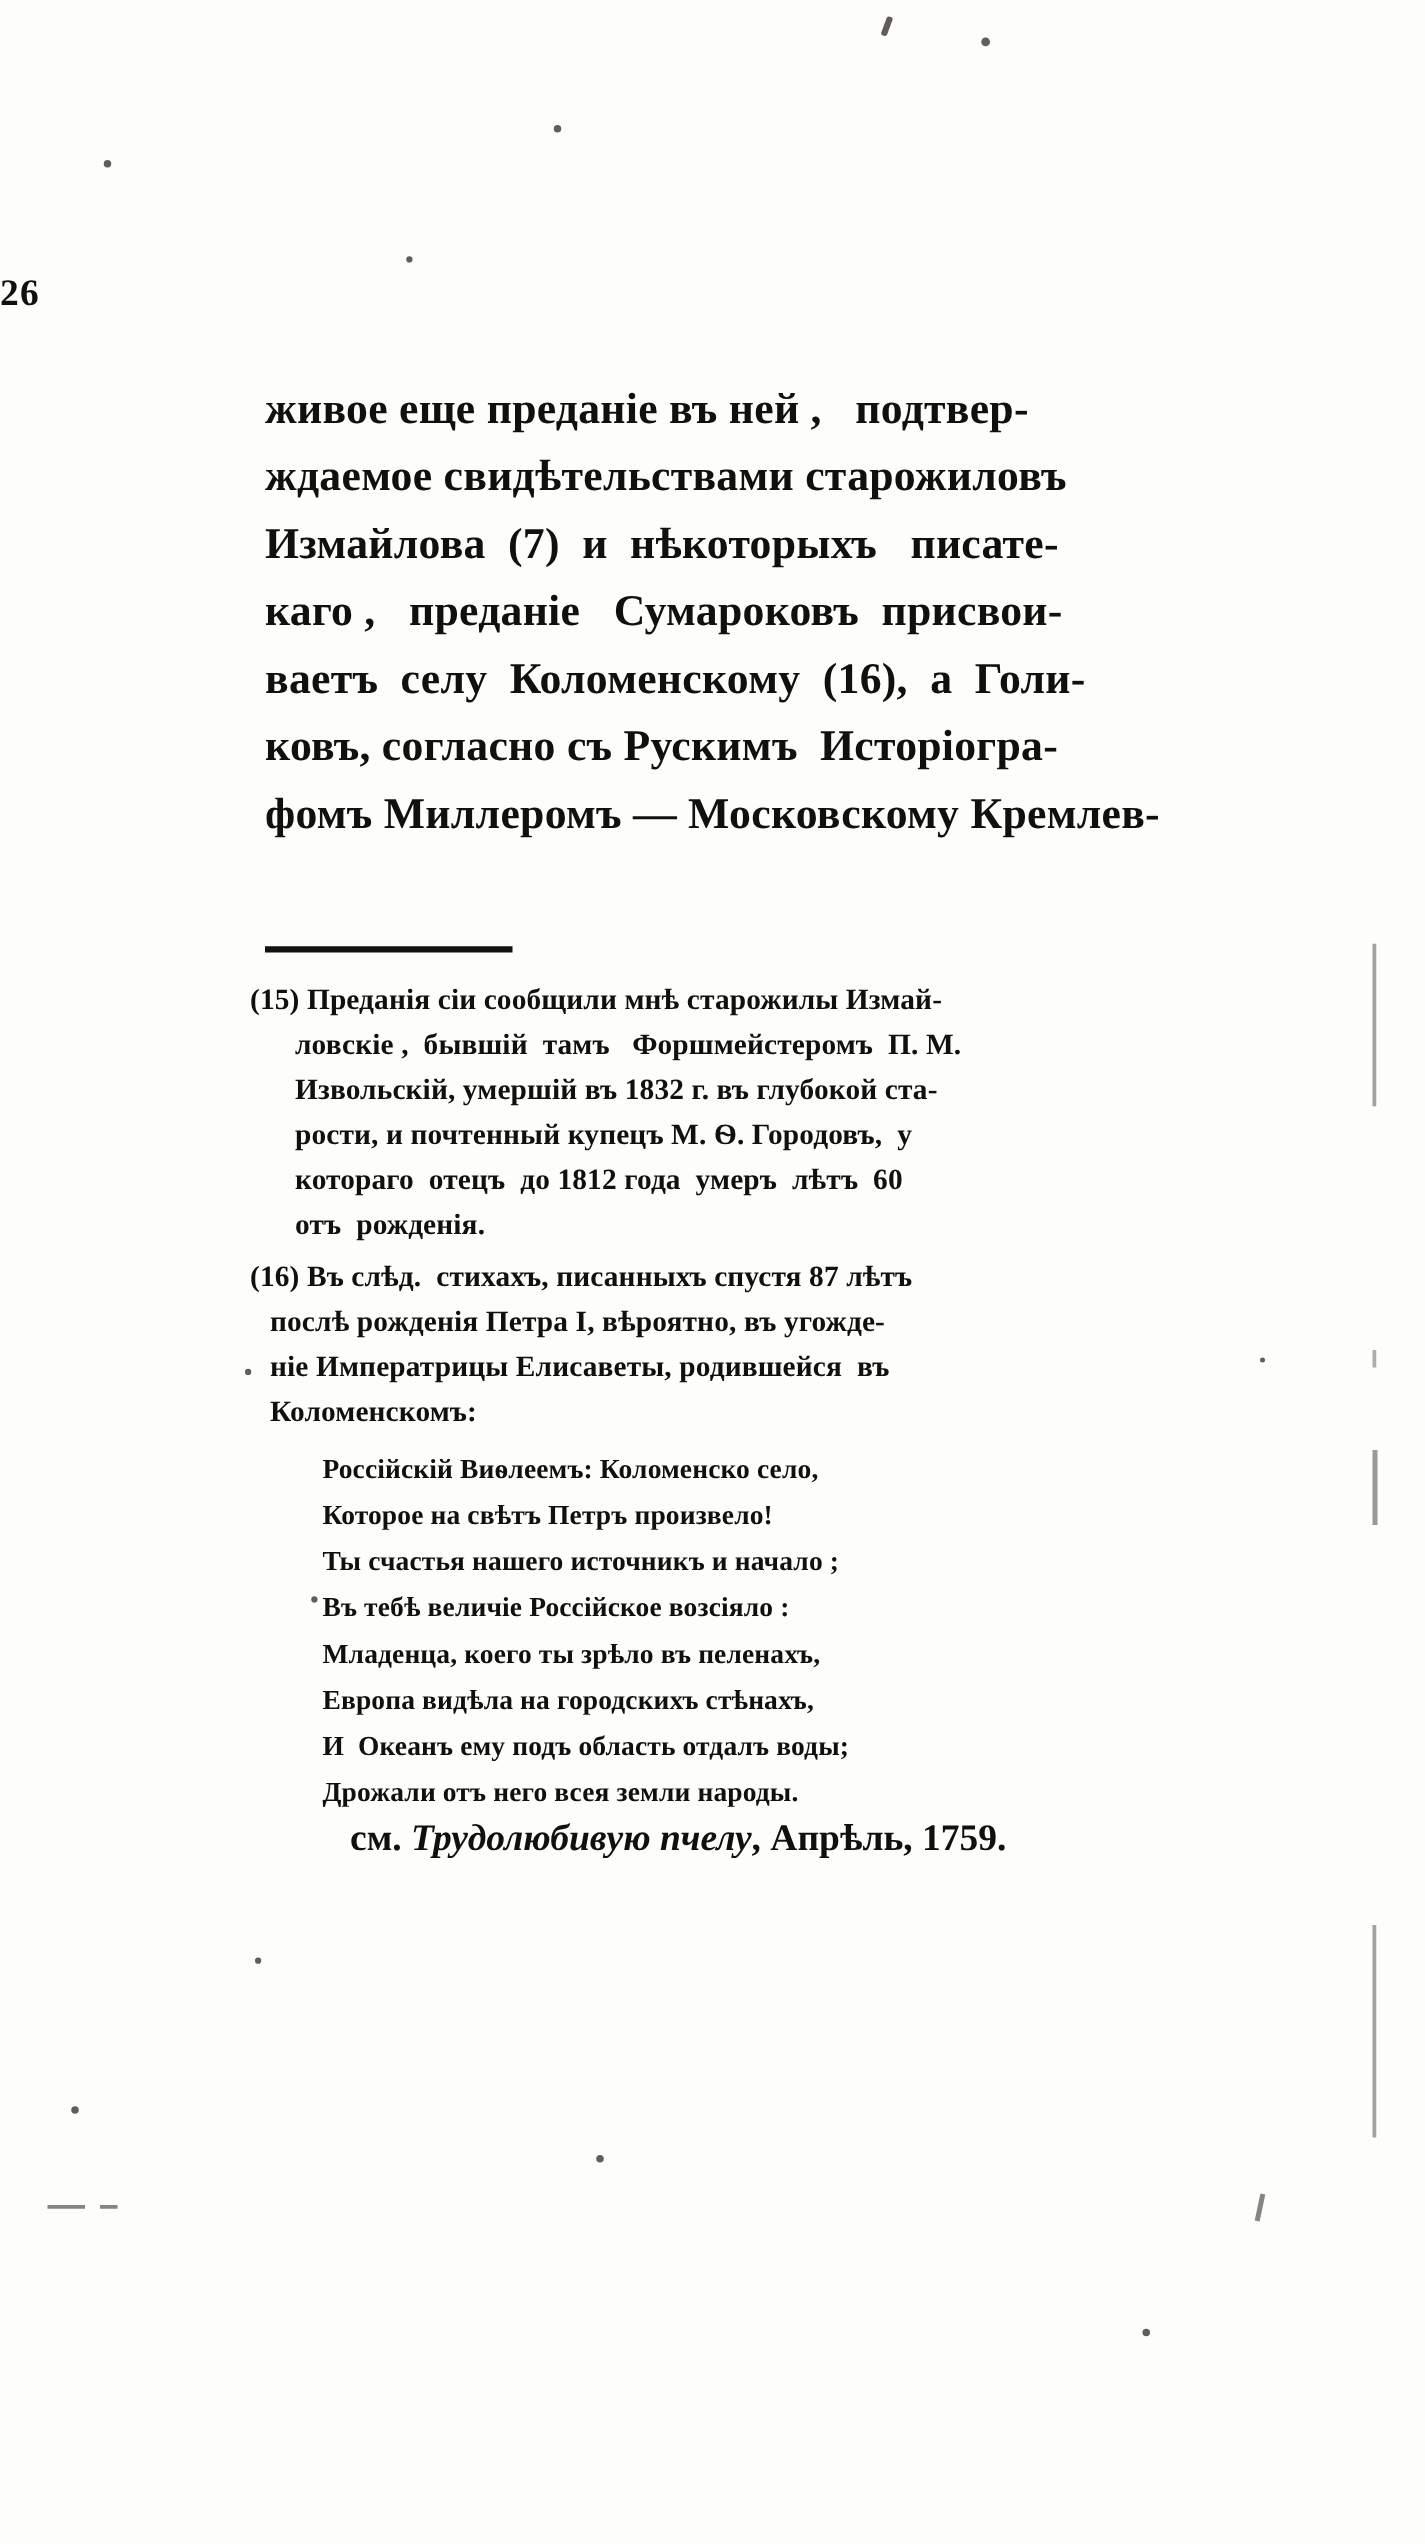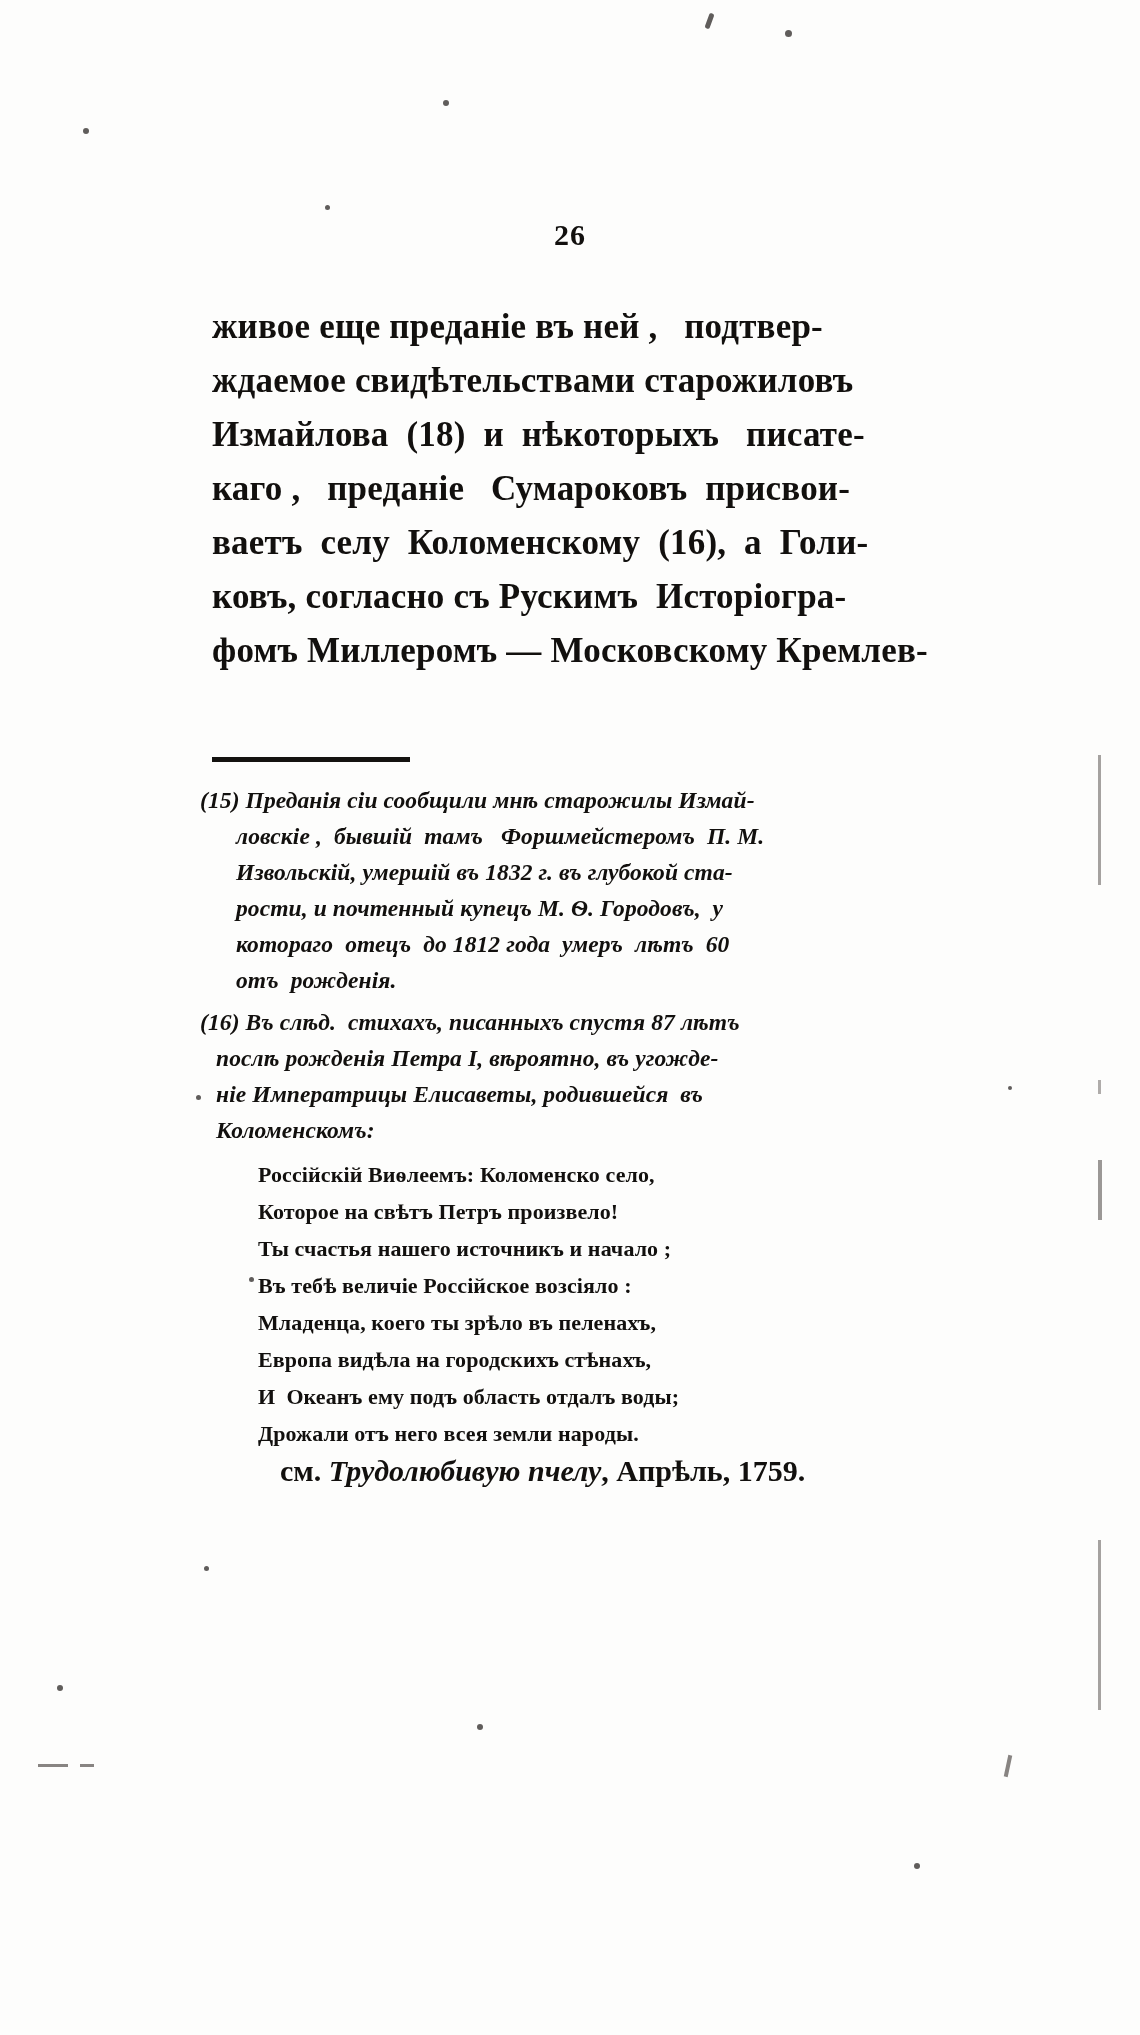--- a/index.html
+++ b/index.html
@@ -28,21 +28,21 @@
     background: #2b2725;
     border-radius: 50%;
     opacity: 0.75;
   }
 
   .page-number {
     position: absolute;
     top: 218px;
     left: 0;
     width: 1140px;
-    text-align: center;
+    text-align: left;
     font-size: 30px;
     font-weight: bold;
     letter-spacing: 1px;
     font-family: "Liberation Serif", serif;
   }
 
   .body-block {
     position: absolute;
     top: 300px;
     left: 212px;
@@ -78,21 +78,20 @@
     margin-bottom: 6px;
   }
 
   .note-line {
     font-size: 23.5px;
     line-height: 36px;
     font-weight: bold;
     font-family: "Liberation Serif", serif;
     white-space: pre;
     letter-spacing: 0.1px;
-    font-style: italic;
   }
 
   .note-line.indent1 { padding-left: 0px; }
   .note-line.indent2 { padding-left: 36px; }
   .note-line.indent3 { padding-left: 16px; }
 
   .verse {
     margin-top: 8px;
     padding-left: 58px;
   }
@@ -148,21 +147,21 @@
   <div class="edge-mark" style="left:1098px; top:1540px; width:3px; height:170px; opacity:0.45;"></div>
   <div class="edge-mark" style="left:1006px; top:1755px; width:4px; height:22px; opacity:0.6; transform:rotate(12deg);"></div>
   <div class="edge-mark" style="left:38px; top:1764px; width:30px; height:3px; opacity:0.6;"></div>
   <div class="edge-mark" style="left:80px; top:1764px; width:14px; height:3px; opacity:0.6;"></div>
 
   <div class="page-number">26</div>
 
   <div class="body-block">
     <div class="body-line">живое еще преданіе въ ней ,   подтвер-</div>
     <div class="body-line">ждаемое свидѣтельствами старожиловъ</div>
-    <div class="body-line">Измайлова  (18)  и  нѣкоторыхъ   писате-</div>
+    <div class="body-line">Измайлова  (7)  и  нѣкоторыхъ   писате-</div>
     <div class="body-line">каго ,   преданіе   Сумароковъ  присвои-</div>
     <div class="body-line">ваетъ  селу  Коломенскому  (16),  а  Голи-</div>
     <div class="body-line">ковъ, согласно съ Рускимъ  Исторіогра-</div>
     <div class="body-line">фомъ Миллеромъ — Московскому Кремлев-</div>
   </div>
 
   <div class="rule"></div>
 
   <div class="notes">
 

